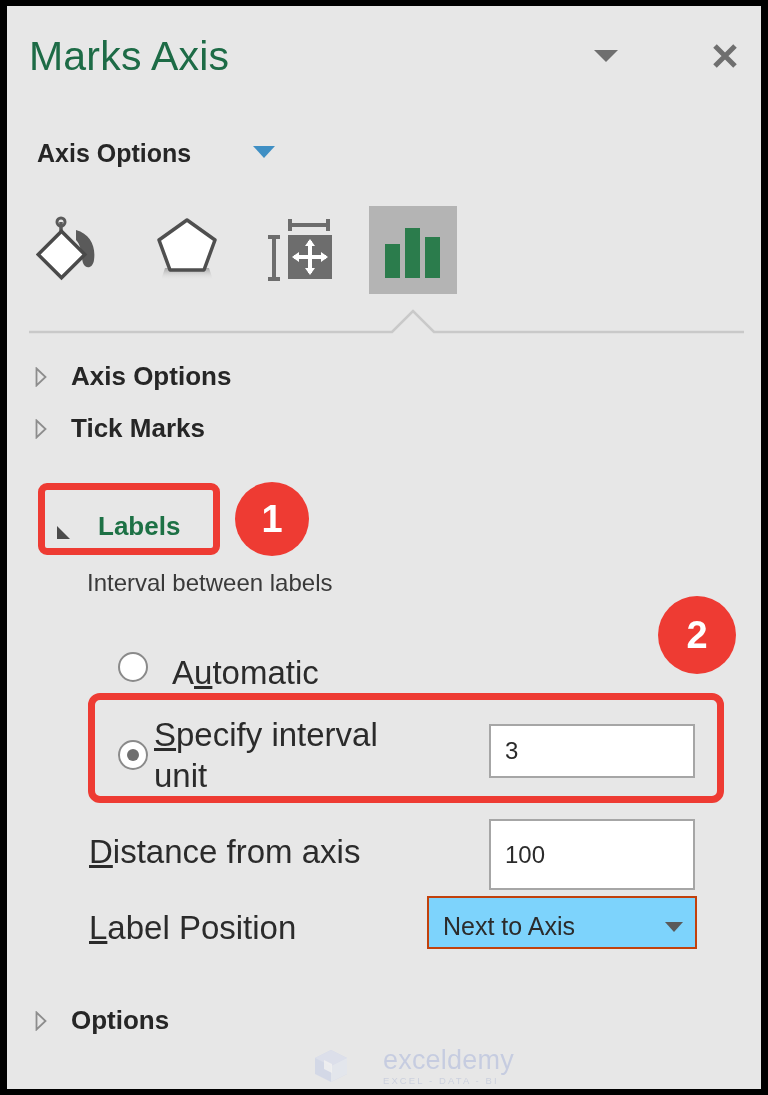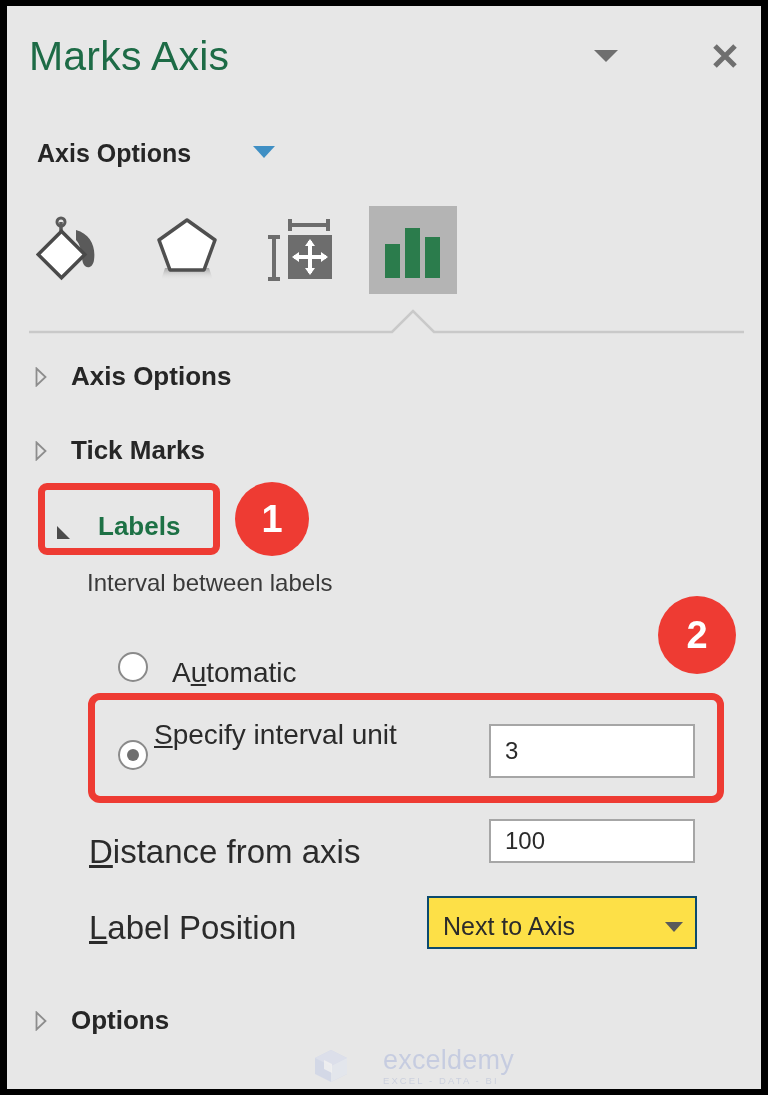--- a/index.html
+++ b/index.html
@@ -96,21 +96,21 @@
   }
   .section-label {
     font-size: 26px; font-weight: 700;
     color: #262626;
     margin-left: 25px;
     white-space: nowrap;
   }
   .section-label.active { color: #1d7145; }
 
   #sec-axis-options { top: 348px; }
-  #sec-tick-marks   { top: 422px; }
+  #sec-tick-marks   { top: 400px; }
   #sec-labels-row   { top: 492px; left: 48px; align-items: flex-end; }
   #sec-number       { top: 992px; }
 
   
   #interval-caption {
     position: absolute;
     left: 80px; top: 563px;
     font-size: 24px;
     color: #3a3a3a;
     white-space: nowrap;
@@ -130,21 +130,21 @@
   }
   .radio.checked::after {
     content: "";
     position: absolute;
     left: 7px; top: 7px;
     width: 12px; height: 12px;
     border-radius: 50%;
     background: #6f6f6f;
   }
   .radio-label {
-    font-size: 28px;
+    font-size: 33px;
     color: #2b2b2b;
     margin-left: 24px;
     line-height: 42px;
     white-space: nowrap;
   }
   #radio-specify-row .radio { margin-top: 26px; }
   #radio-specify-row .radio-label {
     line-height: 41px;
     white-space: normal;
     width: 250px;
@@ -156,37 +156,37 @@
   .txt-field {
     position: absolute;
     background: #fff;
     border: 2px solid #a6a6a6;
     font-size: 24px;
     color: #2b2b2b;
     padding: 0 0 0 14px;
     display: flex; align-items: center;
   }
   #field-interval { left: 482px; top: 718px; width: 206px; height: 54px; }
-  #field-distance { left: 482px; top: 813px; width: 206px; height: 44px; }
+  #field-distance { left: 482px; top: 813px; width: 206px; height: 71px; }
 
   .field-label {
     position: absolute;
     font-size: 33px;
     color: #2b2b2b;
     white-space: nowrap;
   }
   #label-distance { left: 82px; top: 827px; }
   #label-position { left: 82px; top: 903px; }
 
   #dropdown-label-position {
     position: absolute;
     left: 420px; top: 890px;
     width: 270px; height: 53px;
-    background: #fde047;
-    border: 2px solid #0c4a6e;
+    background: #7dd3fc;
+    border: 2px solid #c2410c;
     display: flex; align-items: center;
     padding: 8px 12px 0 14px;
   }
   #dropdown-label-position .dd-text {
     font-size: 25px; color: #2b2b2b; flex: 1; white-space: nowrap;
   }
   .dd-arrow {
     width: 0; height: 0;
     border-left: 9px solid transparent;
     border-right: 9px solid transparent;

